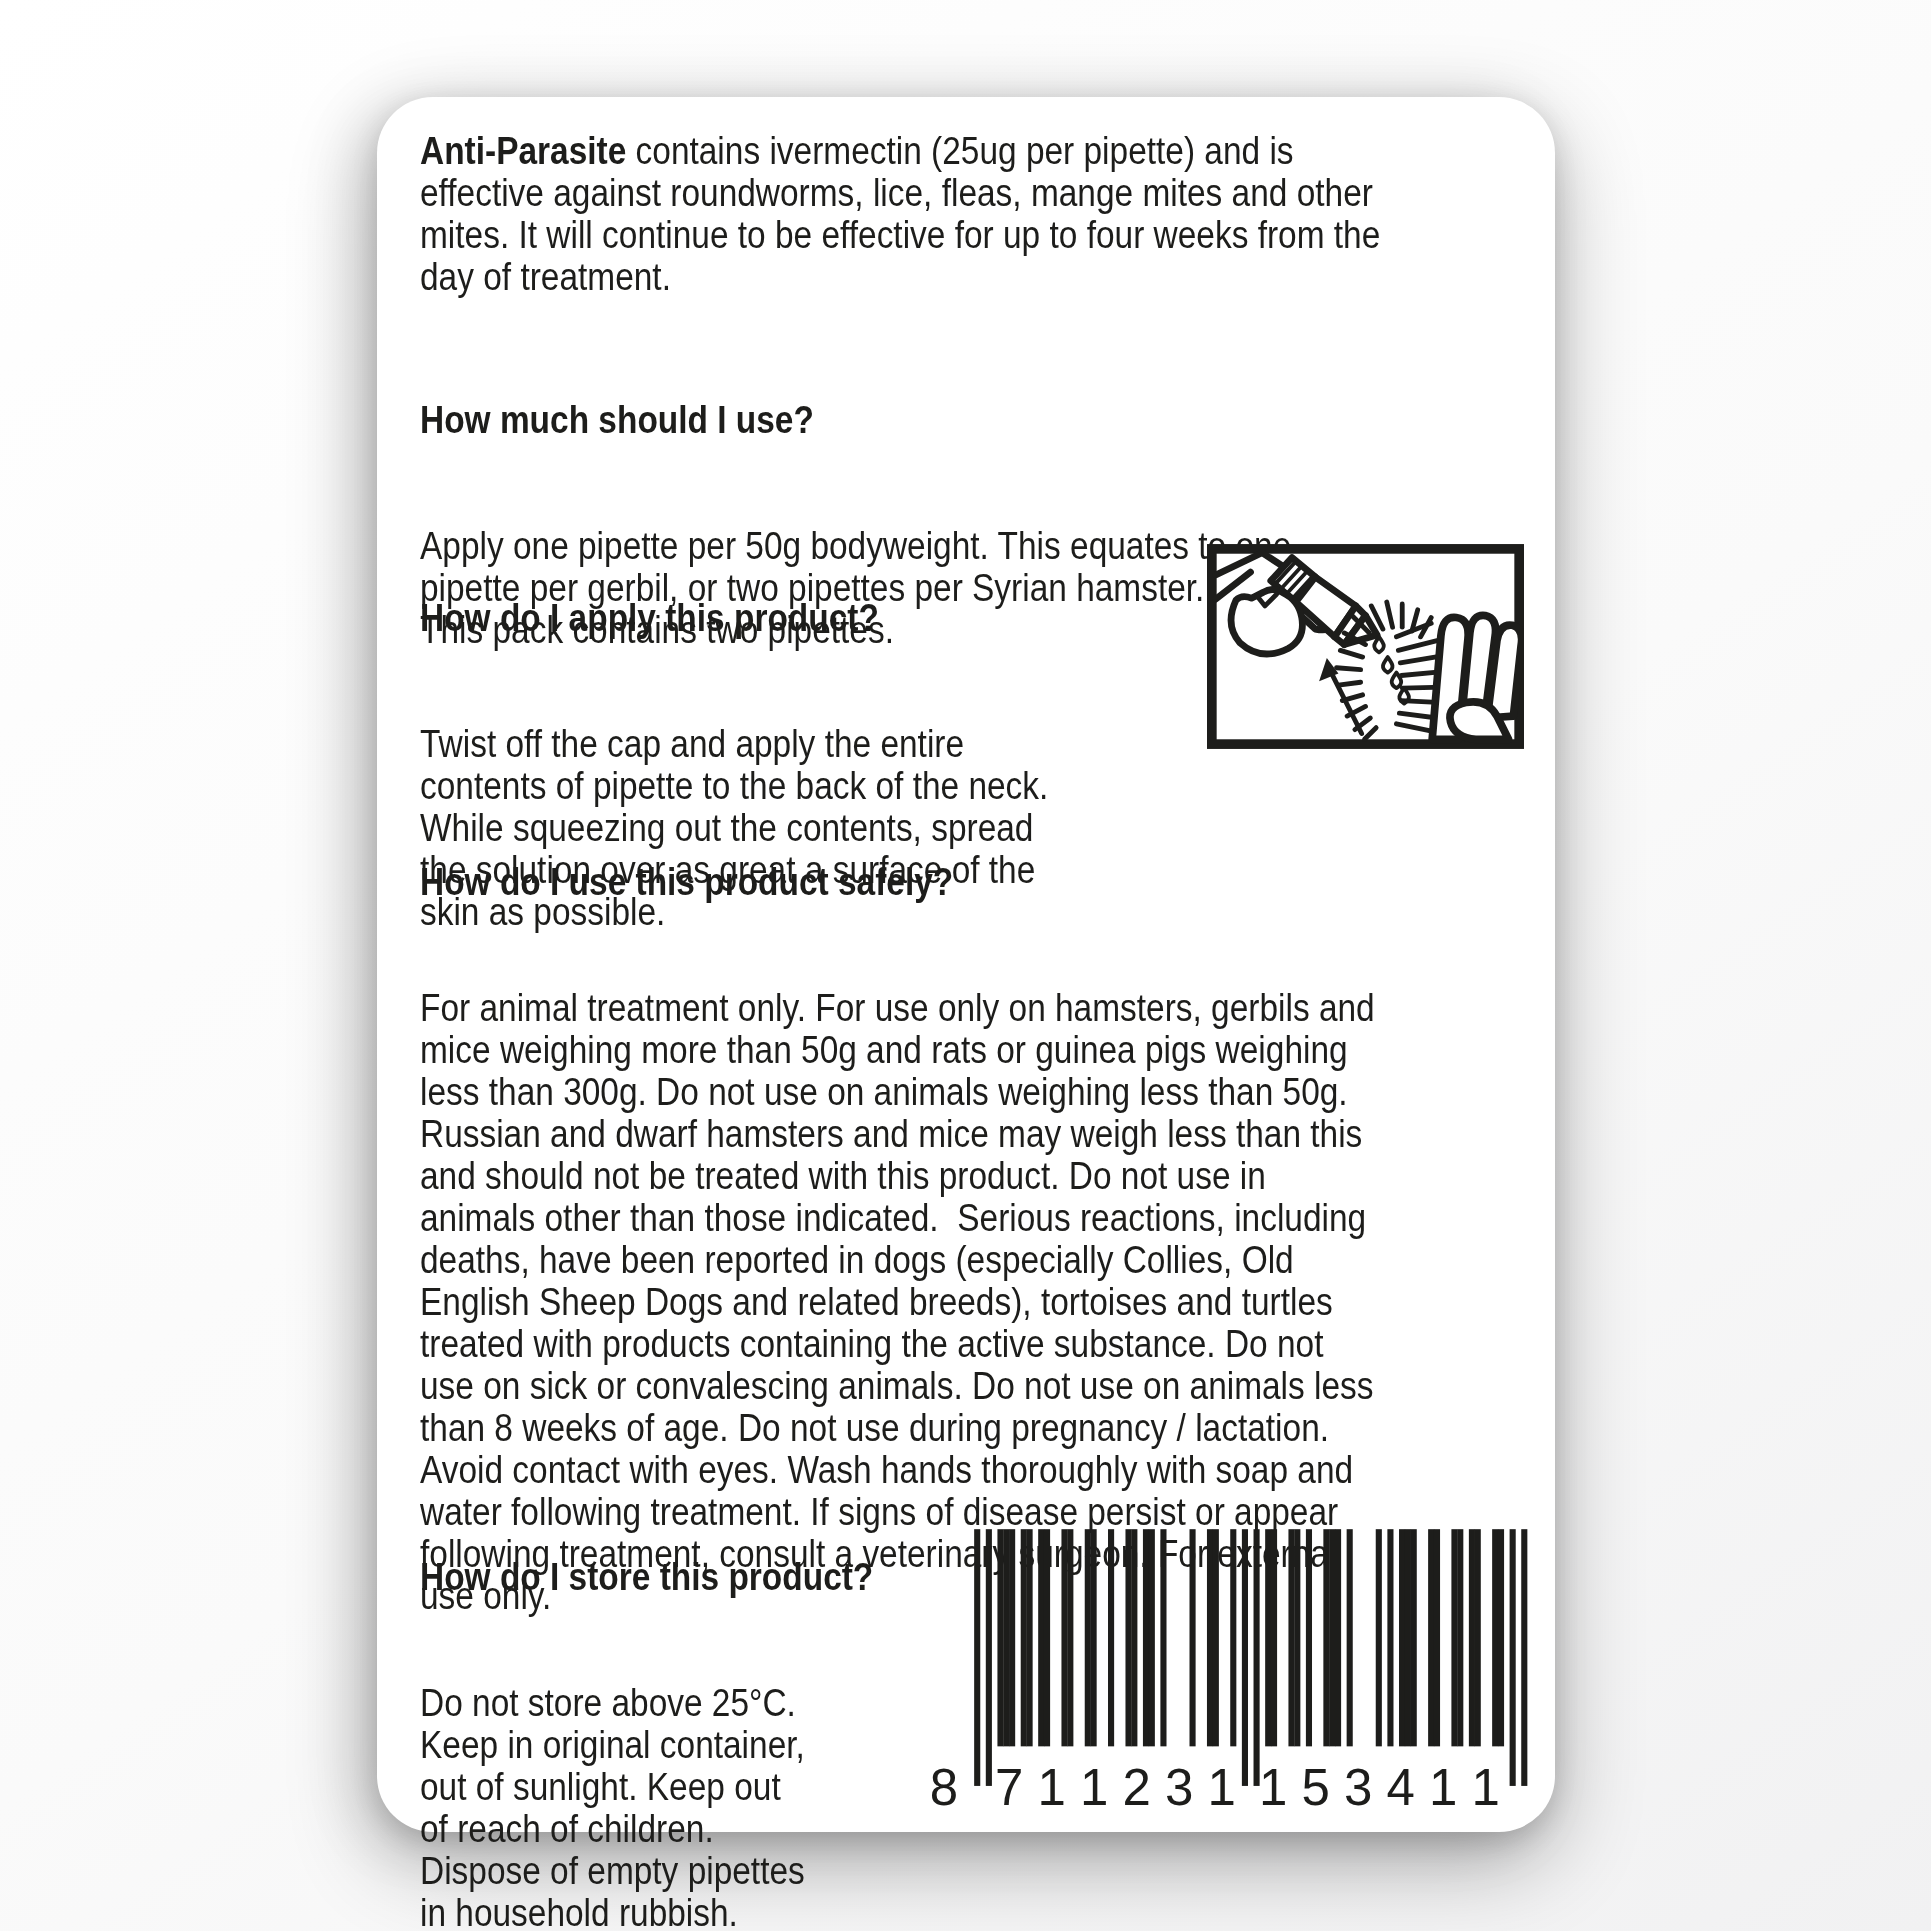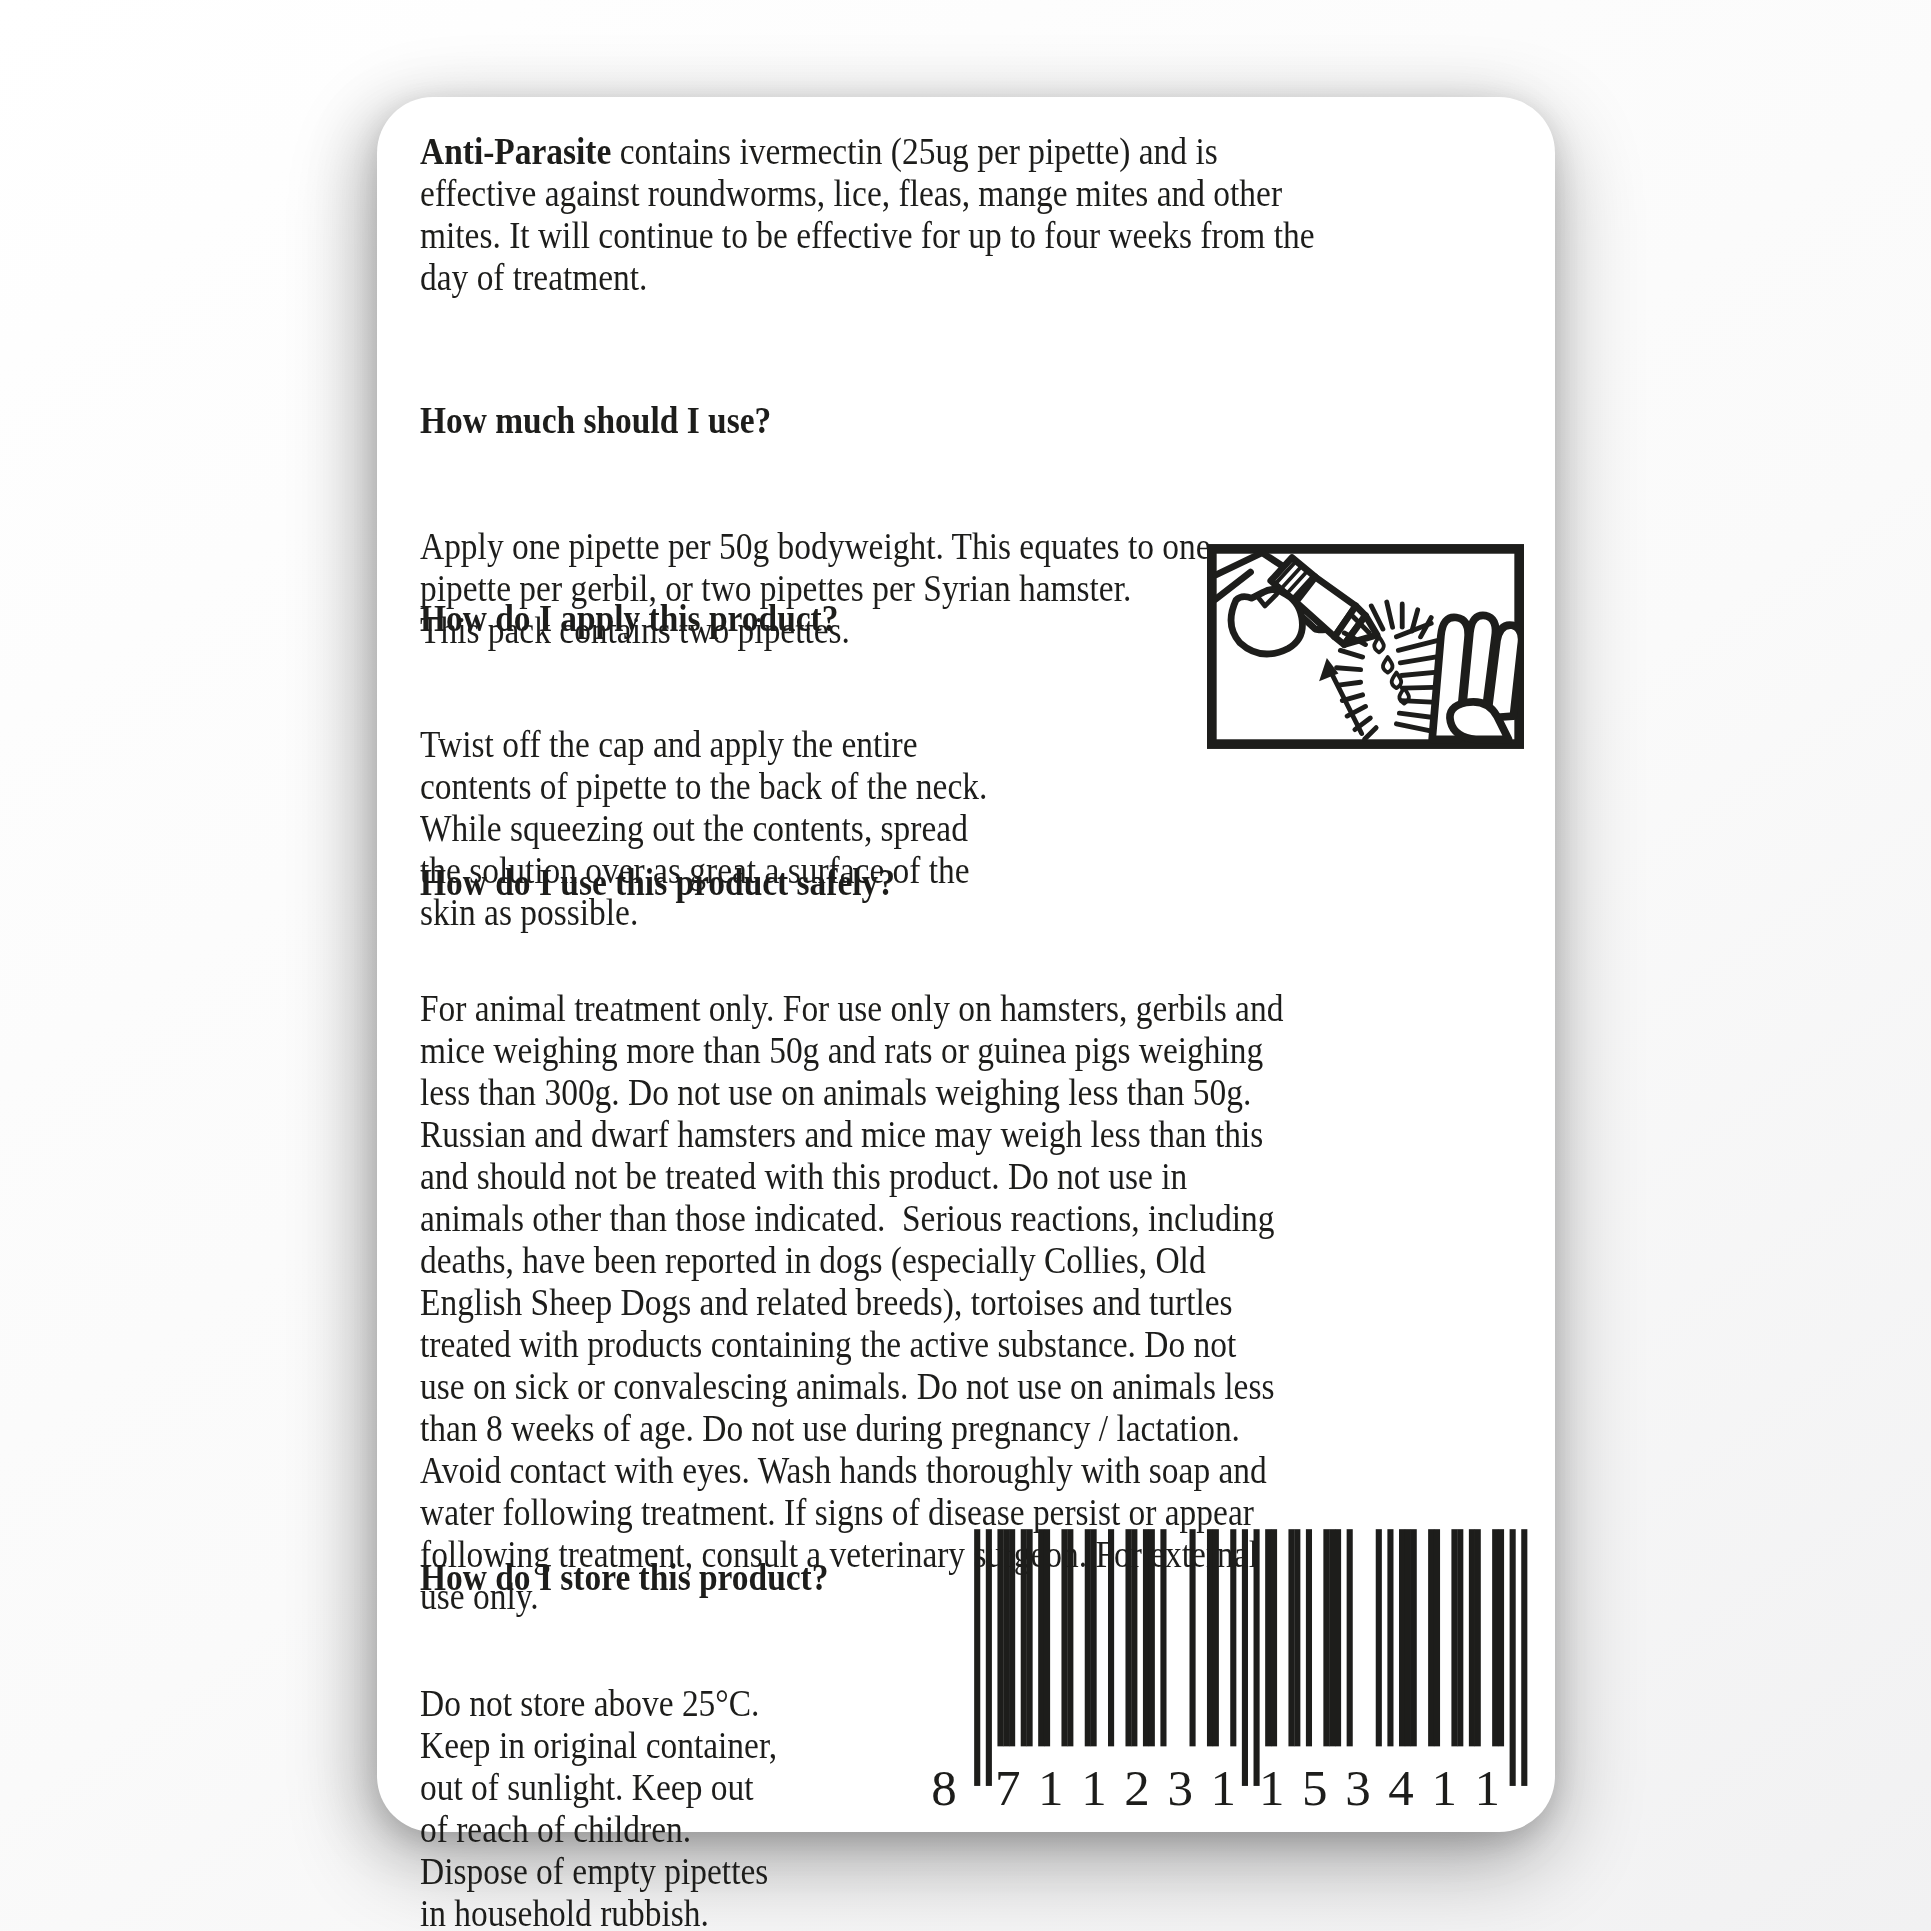--- a/index.html
+++ b/index.html
@@ -5,21 +5,20 @@
   html,body{margin:0;padding:0;}
   body{
     width:1931px;height:1931px;position:relative;overflow:hidden;
     background:linear-gradient(145deg,#ffffff 0%,#fafafa 55%,#f1f1f2 100%);
     font-family:"Liberation Sans",sans-serif;
   }
   .card{
     position:absolute;left:377px;top:97px;width:1178px;height:1735px;
     background:#ffffff;border-radius:56px;
     box-shadow:0 29px 87px rgba(0,0,0,0.30),0 7.7px 27px rgba(0,0,0,0.12),-19.3px 9.7px 58px rgba(0,0,0,0.10);
-    font-family:Liberation Serif, serif;
   }
   .section{position:absolute;left:43px;color:#1d1d1b;}
   .txt{
     font-size:38px;line-height:42px;white-space:pre;
     transform:scaleX(0.88);transform-origin:0 0;
   }
   .heading{font-weight:bold;}
   b.brand{font-weight:bold;}
   .illu{position:absolute;left:830px;top:447px;width:317px;height:205px;}
   .bc{position:absolute;left:546px;top:1429px;width:610px;height:301px;}

